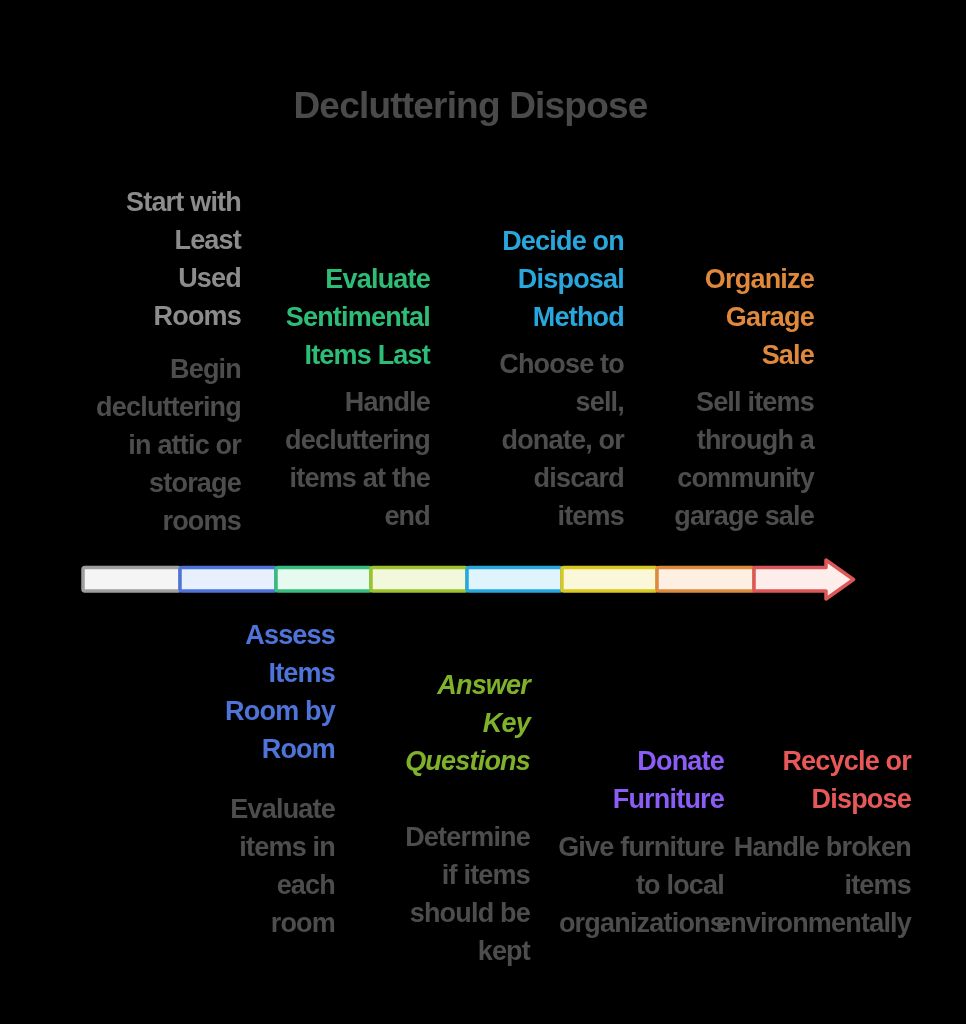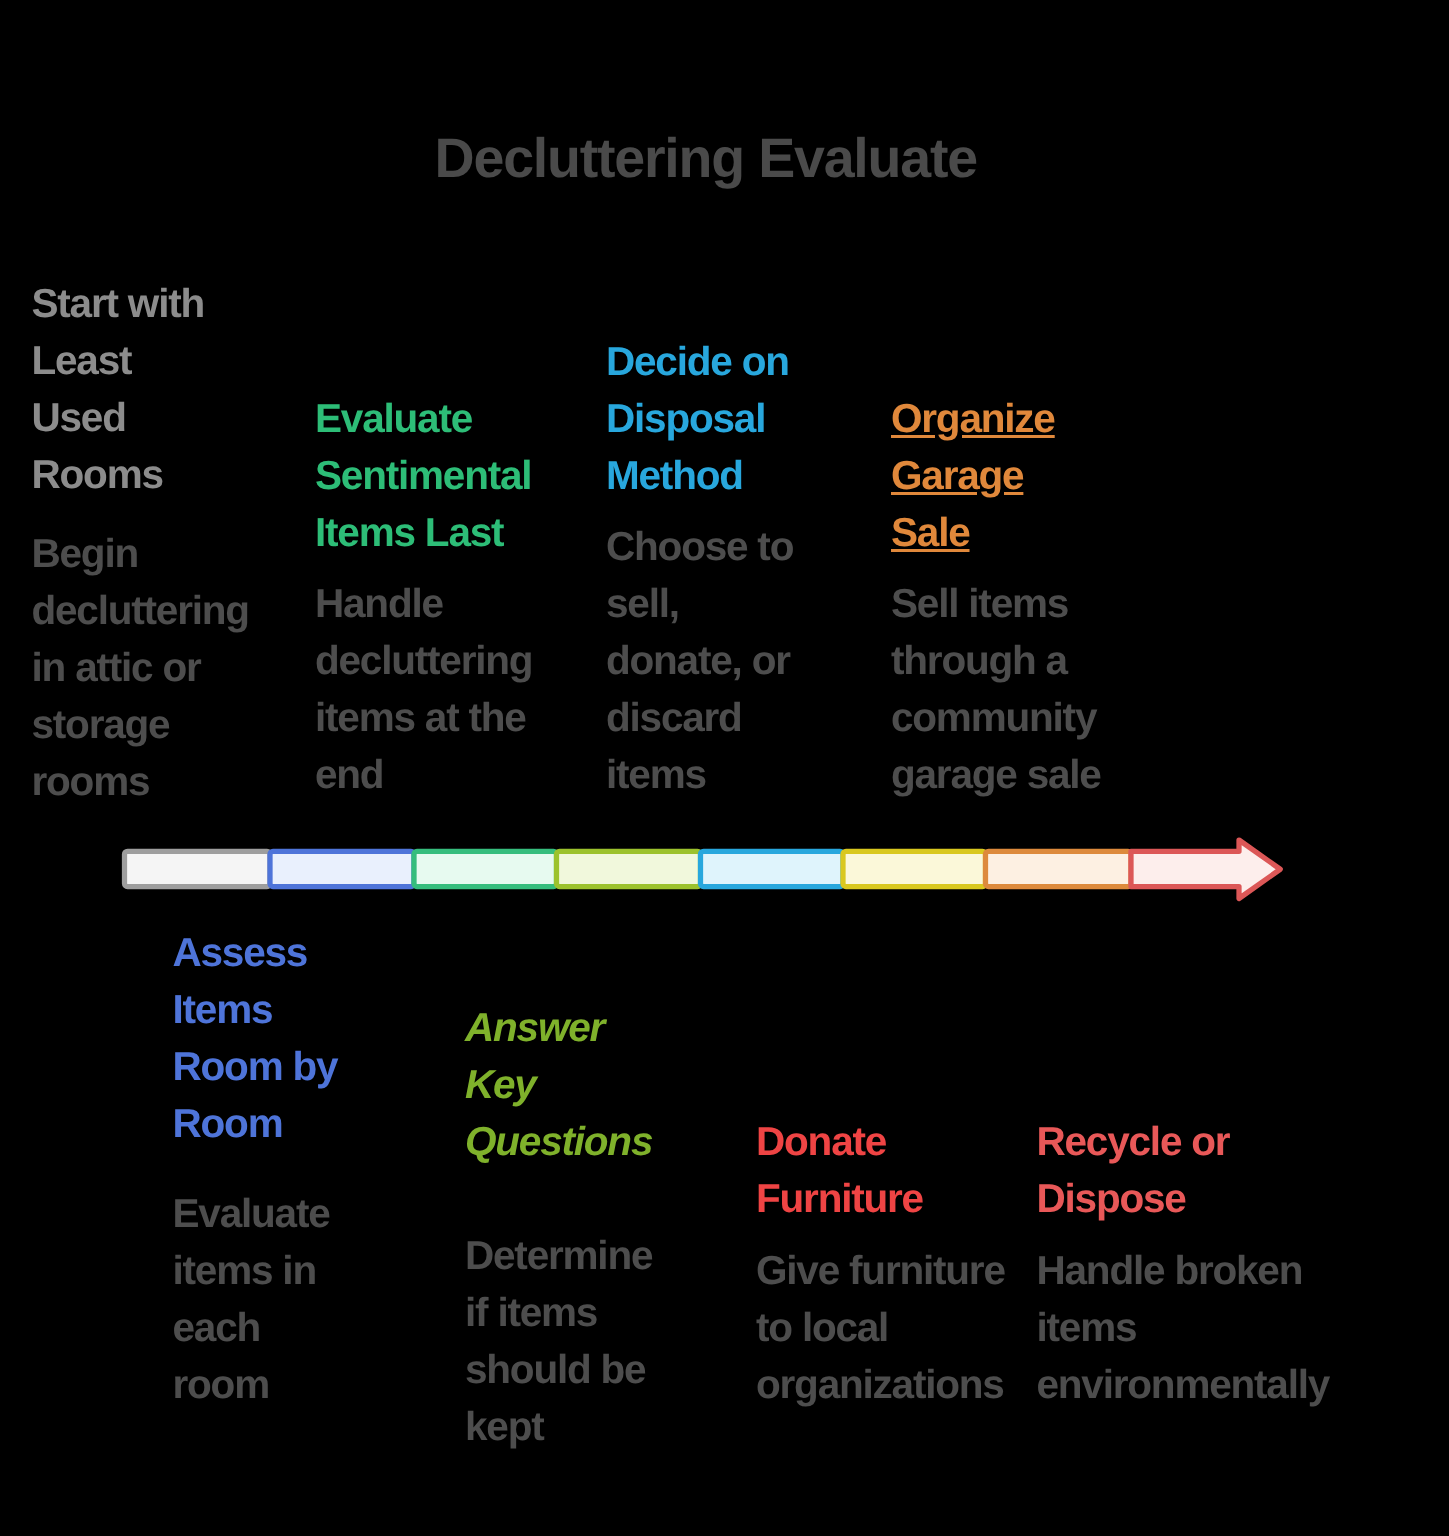--- a/index.html
+++ b/index.html
@@ -7,39 +7,39 @@
     width:966px;height:1024px;position:relative;overflow:hidden;
     background:#000000;
     font-family:"Liberation Sans","DejaVu Sans",sans-serif;
   }
   .title{
     position:absolute;left:0;top:84px;width:941px;
     text-align:center;font-size:37px;font-weight:700;line-height:44px;
     letter-spacing:-0.8px;color:#4a4a4a;
   }
   .txt{
-    position:absolute;width:220px;text-align:left;
+    position:absolute;width:220px;text-align:right;
     font-size:27px;font-weight:700;line-height:38px;letter-spacing:-0.8px;
     white-space:pre-line;overflow:visible;
   }
   .desc{color:#4d4d4d;}
   .hc1{color:#8c8c8c;} .hc2{color:#4e74d9;} .hc3{color:#2dbd77;}
-  .hc4{color:#7fb12b;font-style:italic;} .hc5{color:#28a7dd;} .hc6{color:#ef4444;}
-  .hc7{color:#e0883b;text-decoration:underline;} .hc8{color:#e85858;}
+  .hc4{color:#7fb12b;font-style:italic;} .hc5{color:#28a7dd;} .hc6{color:#8b5cf6;}
+  .hc7{color:#e0883b;} .hc8{color:#e85858;}
   svg.arrow{position:absolute;left:0;top:0;}
   .seg{stroke-width:3.5px;}
   .sg1{stroke:#9e9e9e;fill:#f5f5f5;} .sg2{stroke:#4e74d9;fill:#e9f0fd;}
   .sg3{stroke:#36bd7d;fill:#e7faf0;} .sg4{stroke:#9cc22d;fill:#f1f8dc;}
   .sg5{stroke:#28a7dd;fill:#dff4fc;} .sg6{stroke:#d9c81f;fill:#fbf8d9;}
   .sg7{stroke:#dd8a3c;fill:#fdf0e2;} .sg8{stroke:#dc5757;fill:#fdeeec;}
 </style>
 </head>
 <body>
 
-<div class="title">Decluttering Evaluate</div>
+<div class="title">Decluttering Dispose</div>
 
 <div class="txt hc1" style="left:21px;top:183px;">Start with
 Least
 Used
 Rooms</div>
 <div class="txt desc" style="left:21px;top:350px;">Begin
 decluttering
 in attic or
 storage
 rooms</div>

